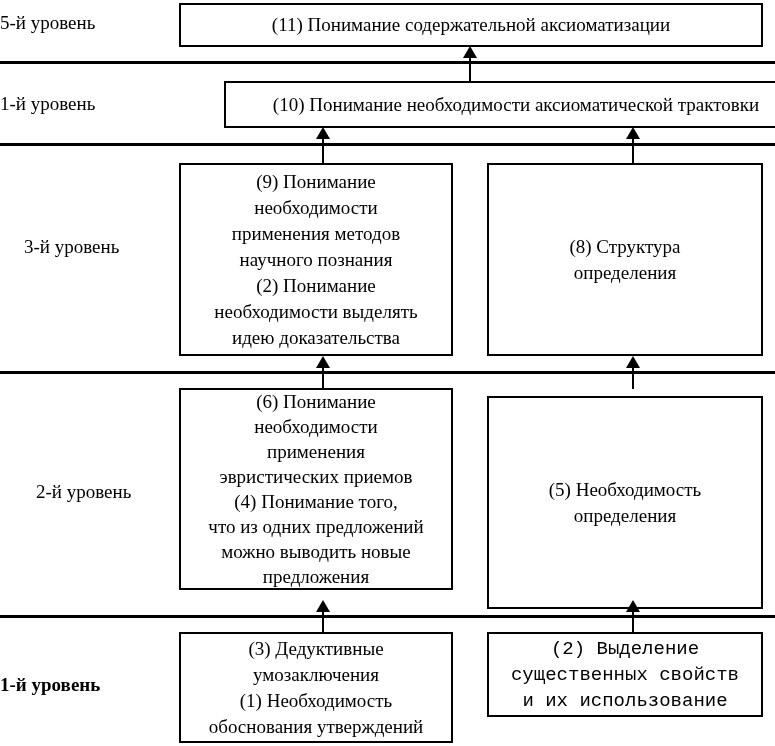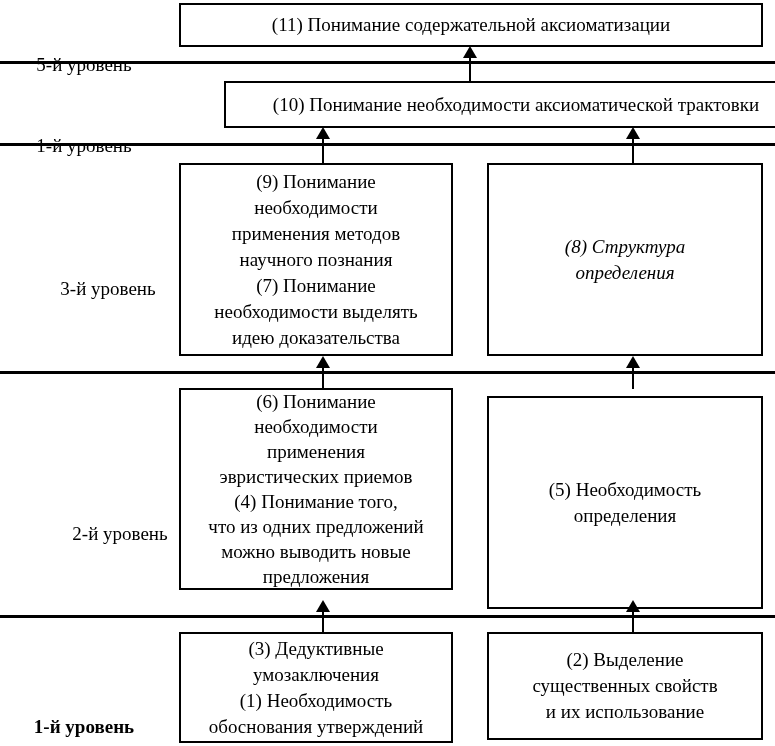--- a/index.html
+++ b/index.html
@@ -27,24 +27,22 @@
   .d1 { top: 61px; }
   .d2 { top: 143px; }
   .d3 { top: 371px; }
   .d4 { top: 615px; }
 
   
   .level-label {
     position: absolute;
     left: 0;
     width: 168px;
-    text-align: center;
     font-size: 19px;
     line-height: 24px;
-    margin-top: 42px;
   }
   .l5 { top: 11px; }
   .l4 { top: 92px; }
   .l3 { top: 235px; padding-left: 24px; }
   .l2 { top: 480px; padding-left: 36px; }
   .l1 { top: 673px; font-weight: bold; }
 
   
   .box {
     position: absolute;
@@ -56,25 +54,25 @@
     justify-content: center;
     text-align: center;
     font-size: 19px;
     line-height: 26px;
     white-space: pre-line;
     padding: 1px 4px;
   }
   .box11 { left: 179px; top: 3px;   width: 584px; height: 44px; }
   .box10 { left: 179px; top: 81px;  width: 584px; height: 47px; margin-left: 45px; }
   .box9  { left: 179px; top: 163px; width: 274px; height: 193px; }
-  .box8  { left: 487px; top: 163px; width: 276px; height: 193px; font-style: italic; }
+  .box8  { left: 487px; top: 163px; width: 276px; height: 193px; }
   .box6  { left: 179px; top: 388px; width: 274px; height: 202px; line-height: 25px; }
   .box5  { left: 487px; top: 388px; width: 276px; height: 213px; margin-top: 8px; }
   .box3  { left: 179px; top: 632px; width: 274px; height: 111px; }
-  .box2  { left: 487px; top: 632px; width: 276px; height: 108px; }
+  .box2  { left: 487px; top: 632px; width: 276px; height: 85px; font-family: Liberation Mono, monospace; }
 
   
   .arrow {
     position: absolute;
     width: 14px;
     display: flex;
     flex-direction: column;
     align-items: center;
   }
   .arrow .head {
@@ -112,21 +110,21 @@
   <div class="level-label l3">3-й уровень</div>
   <div class="level-label l2">2-й уровень</div>
   <div class="level-label l1">1-й уровень</div>
 
   <div class="box box11">(11) Понимание содержательной аксиоматизации</div>
   <div class="box box10">(10) Понимание необходимости аксиоматической трактовки</div>
   <div class="box box9">(9) Понимание
 необходимости
 применения методов
 научного познания
-(7) Понимание
+(2) Понимание
 необходимости выделять
 идею доказательства</div>
   <div class="box box8">(8) Структура
 определения</div>
   <div class="box box6">(6) Понимание
 необходимости
 применения
 эвристических приемов
 (4) Понимание того,
 что из одних предложений

